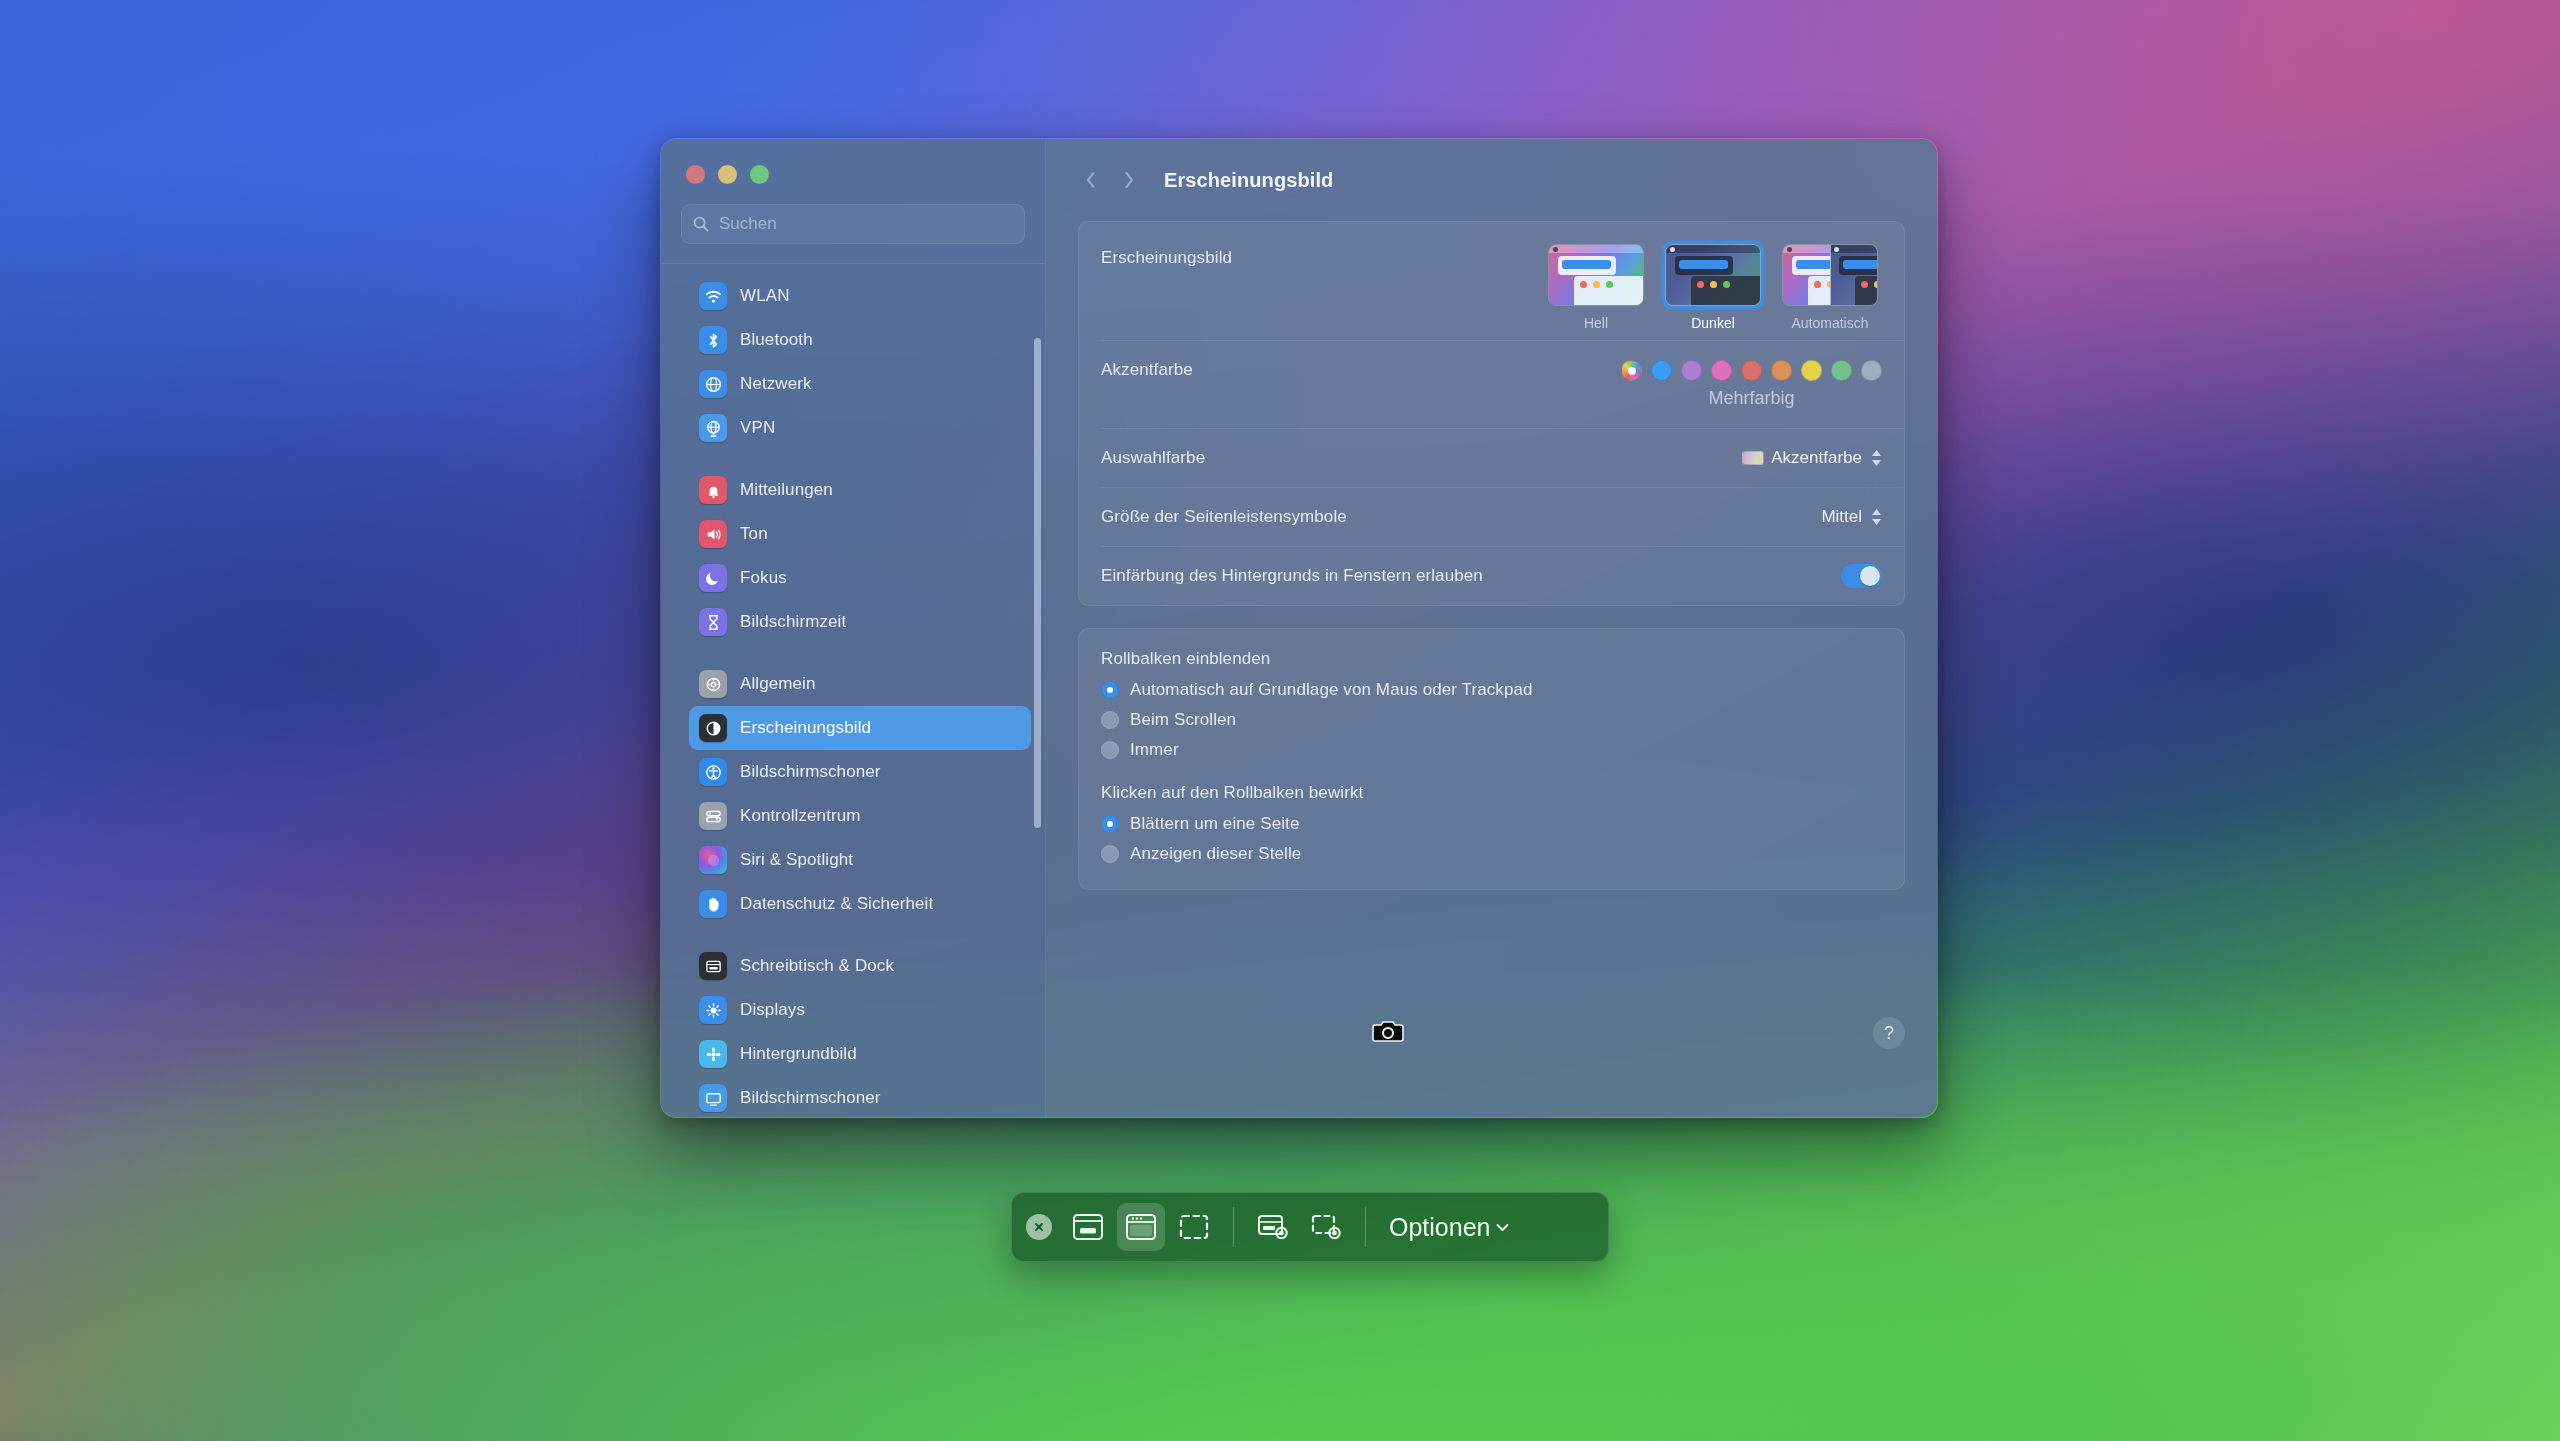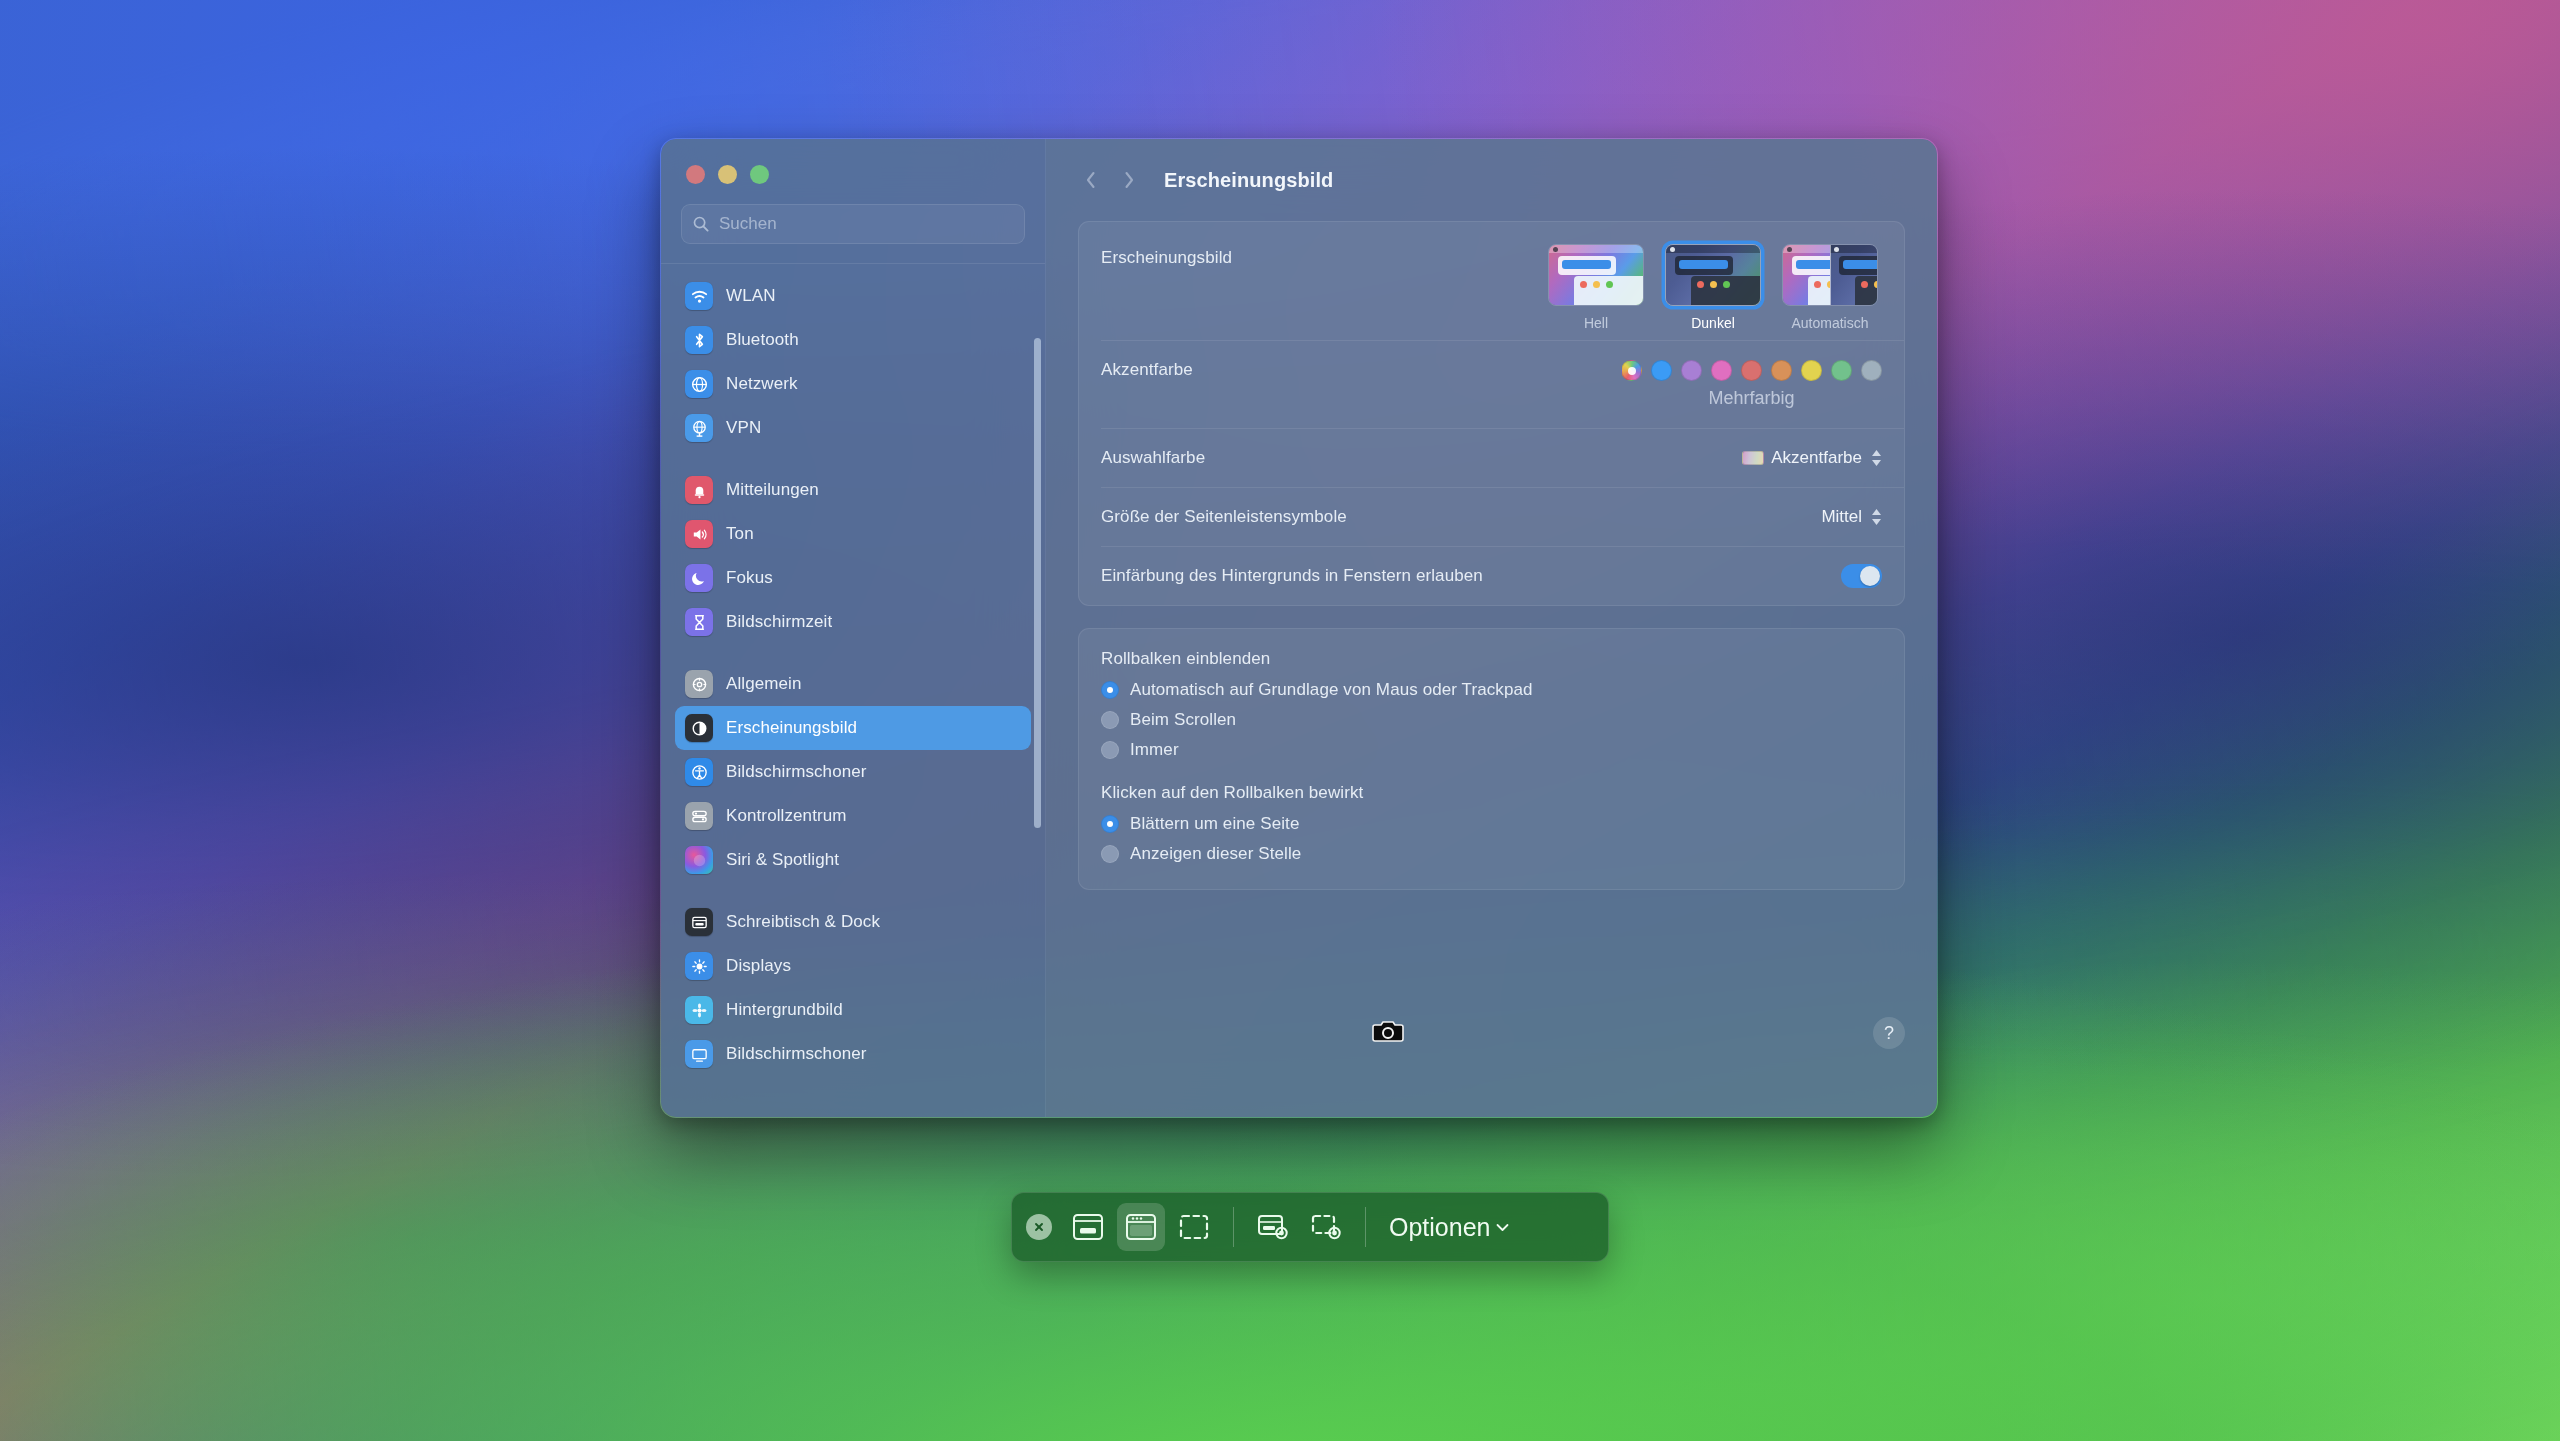--- a/index.html
+++ b/index.html
@@ -98,21 +98,21 @@
     background:transparent; border:none; outline:none;
     font-family:"Liberation Sans", sans-serif;
     font-size:17px; color:#e9eef5; width:100%;
   }
   #search-input::placeholder { color:rgba(230,238,248,.52); }
 
   #sidebar-sep { height:1px; background:rgba(255,255,255,.09); margin:19px 0 0 0; }
 
   #sidebar-scroll {
     flex:1; overflow:hidden; position:relative;
-    padding:10px 14px 0 14px;
+    padding:10px 14px 0 28px;
   }
   .nav-group { margin-bottom:18px; }
   .nav-item {
     height:44px; border-radius:9px;
     display:flex; align-items:center; gap:13px;
     padding:0 10px;
     cursor:default;
   }
   .nav-item.selected { background:#4e9ae4; }
   .nav-ico {
@@ -504,20 +504,28 @@
           </span>
           <span class="nav-label">Kontrollzentrum</span>
         </div>
         <div class="nav-item">
           <span class="nav-ico" style="background:radial-gradient(circle at 32% 32%,#e8589a,#8a5ae0 42%,#3b9be8 70%,#38c8a8 100%)">
             <svg viewBox="0 0 20 20">
                 <circle cx="10" cy="10" r="6" fill="rgba(255,255,255,.22)"></circle>
               </svg>
           </span>
           <span class="nav-label">Siri &amp; Spotlight</span>
+        </div>
+        <div class="nav-item">
+          <span class="nav-ico" style="background:#3b8ee8">
+            <svg viewBox="0 0 20 20">
+                <path d="M6 10V5.6a1.1 1.1 0 012.2 0V9m0 0V4.4a1.1 1.1 0 012.2 0V9m0 0V5.2a1.1 1.1 0 012.2 0V10m0-2.2a1.1 1.1 0 012.2 0v4.6c0 2.6-2 4.6-4.6 4.6S6 15 6 12.4V10" fill="#fff" stroke="#fff" stroke-width=".8" stroke-linejoin="round"></path>
+              </svg>
+          </span>
+          <span class="nav-label">Datenschutz &amp; Sicherheit</span>
         </div>
       </div>
 
       <div class="nav-group">
         <div class="nav-item">
           <span class="nav-ico" style="background:#2a3038">
             <svg viewBox="0 0 20 20">
                 <rect x="3" y="4.6" width="14" height="10.8" rx="1.8" fill="none" stroke="#fff" stroke-width="1.4"></rect>
                 <line x1="3" y1="8" x2="17" y2="8" stroke="#fff" stroke-width="1.2"></line>
                 <rect x="5.6" y="10.6" width="8.8" height="2.6" rx="1.1" fill="#fff"></rect>

